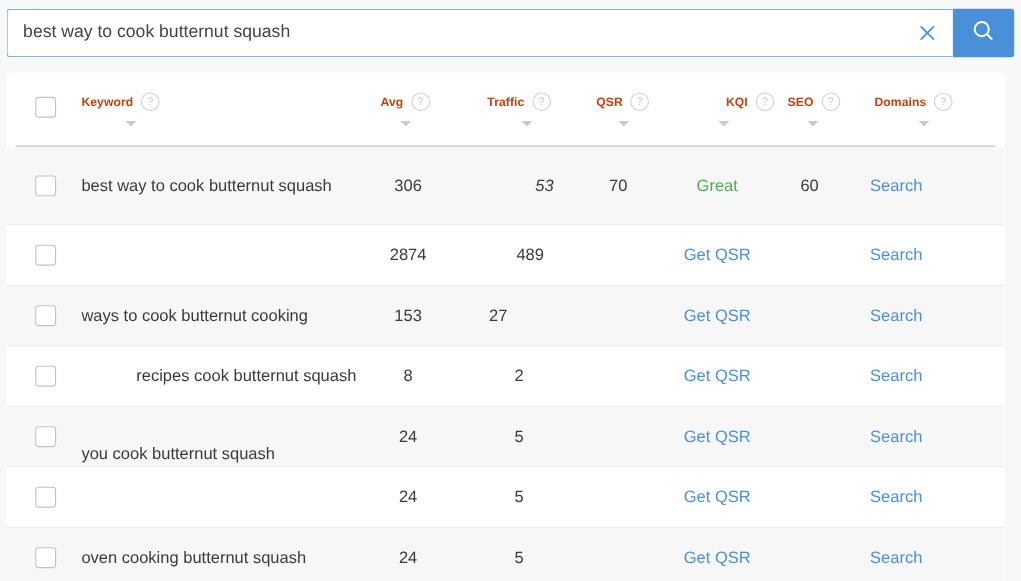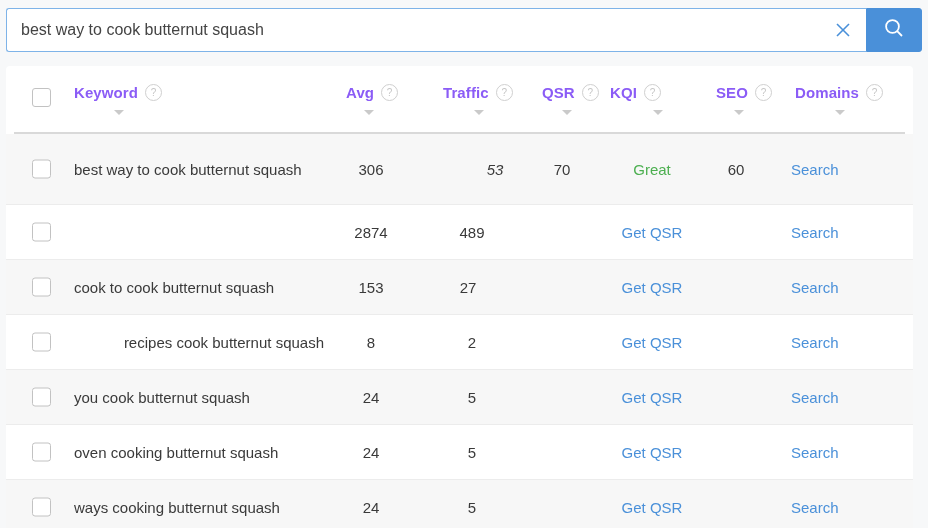--- a/index.html
+++ b/index.html
@@ -99,23 +99,23 @@
   }
   .th {
     position: absolute;
     top: 18px;
     display: flex;
     align-items: center;
     gap: 7px;
     white-space: nowrap;
   }
   .th-label {
-    font-size: 15px;
+    font-size: 11px;
     font-weight: bold;
-    color: #8b5cf6;
+    color: #c2410c;
     letter-spacing: .1px;
   }
   .help-icon {
     width: 17px;
     height: 17px;
     border-radius: 50%;
     border: 1px solid #cfcfcf;
     color: #c6c6c6;
     font-size: 10px;
     line-height: 15px;
@@ -217,21 +217,21 @@
         <div class="th" style="left: 437px;">
           <span class="th-label">Traffic</span>
           <span class="help-icon">?</span>
         </div>
         <div class="sort-caret" style="left: 468px;"></div>
         <div class="th" style="left: 536px;">
           <span class="th-label">QSR</span>
           <span class="help-icon">?</span>
         </div>
         <div class="sort-caret" style="left: 556px;"></div>
-        <div class="th" style="left: 604px; justify-content: center;">
+        <div class="th" style="left: 654px; justify-content: center;">
           <span class="th-label">KQI</span>
           <span class="help-icon">?</span>
         </div>
         <div class="sort-caret" style="left: 647px;"></div>
         <div class="th" style="left: 710px;">
           <span class="th-label">SEO</span>
           <span class="help-icon">?</span>
         </div>
         <div class="sort-caret" style="left: 728px;"></div>
         <div class="th" style="left: 789px;">
@@ -249,59 +249,58 @@
         <div class="cell num" style="left: 340px; width: 50px;">306</div>
         <div class="cell num" style="left: 460px; width: 58px; font-style: italic;">53</div>
         <div class="cell num" style="left: 530px; width: 52px; text-align: center;">70</div>
         <div class="cell num good" style="left: 600px; width: 92px;">Great</div>
         <div class="cell num" style="left: 706px; width: 48px;">60</div>
         <div class="cell link" style="left: 785px;">Search</div>
       </div>
       <div class="row">
         <div class="cbx row-cbx"></div>
         <div class="cell num" style="left: 340px; width: 50px;">2874</div>
-        <div class="cell num" style="left: 437px; width: 58px; text-align: center;">489</div>
+        <div class="cell num" style="left: 447px; width: 58px; text-align: center;">489</div>
         <div class="cell num link" style="left: 600px; width: 92px;">Get QSR</div>
         <div class="cell link" style="left: 785px;">Search</div>
       </div>
       <div class="row striped">
         <div class="cbx row-cbx"></div>
-        <div class="cell kw" style="left: 68px;">cook to cook butternut squash</div>
+        <div class="cell kw" style="left: 68px;">ways to cook butternut cooking</div>
         <div class="cell num" style="left: 340px; width: 50px;">153</div>
-        <div class="cell num" style="left: 433px; width: 58px;">27</div>
+        <div class="cell num" style="left: 418px; width: 58px;">27</div>
         <div class="cell num link" style="left: 600px; width: 92px;">Get QSR</div>
         <div class="cell link" style="left: 785px;">Search</div>
       </div>
       <div class="row">
         <div class="cbx row-cbx"></div>
         <div class="cell kw" style="left: 68px; text-align: right;">recipes cook butternut squash</div>
         <div class="cell num" style="left: 340px; width: 50px;">8</div>
         <div class="cell num" style="left: 437px; width: 58px;">2</div>
         <div class="cell num link" style="left: 600px; width: 92px;">Get QSR</div>
         <div class="cell link" style="left: 785px;">Search</div>
       </div>
       <div class="row striped">
         <div class="cbx row-cbx"></div>
-        <div class="cell kw" style="left: 68px;">you cook butternut squash</div>
+        <div class="cell kw" style="left: 68px; margin-top: 16px;">you cook butternut squash</div>
         <div class="cell num" style="left: 340px; width: 50px;">24</div>
         <div class="cell num" style="left: 437px; width: 58px;">5</div>
         <div class="cell num link" style="left: 600px; width: 92px;">Get QSR</div>
         <div class="cell link" style="left: 785px;">Search</div>
       </div>
       <div class="row">
+        <div class="cbx row-cbx"></div>
+        <div class="cell num" style="left: 340px; width: 50px;">24</div>
+        <div class="cell num" style="left: 437px; width: 58px;">5</div>
+        <div class="cell num link" style="left: 600px; width: 92px;">Get QSR</div>
+        <div class="cell link" style="left: 785px;">Search</div>
+      </div>
+      <div class="row striped">
         <div class="cbx row-cbx"></div>
         <div class="cell kw" style="left: 68px;">oven cooking butternut squash</div>
         <div class="cell num" style="left: 340px; width: 50px;">24</div>
         <div class="cell num" style="left: 437px; width: 58px;">5</div>
         <div class="cell num link" style="left: 600px; width: 92px;">Get QSR</div>
         <div class="cell link" style="left: 785px;">Search</div>
       </div>
-      <div class="row striped">
-        <div class="cbx row-cbx"></div>
-        <div class="cell kw" style="left: 68px;">ways cooking butternut squash</div>
-        <div class="cell num" style="left: 340px; width: 50px;">24</div>
-        <div class="cell num" style="left: 437px; width: 58px;">5</div>
-        <div class="cell num link" style="left: 600px; width: 92px;">Get QSR</div>
-        <div class="cell link" style="left: 785px;">Search</div>
-      </div>
     </div>
 
 </div>
 
 </body></html>

